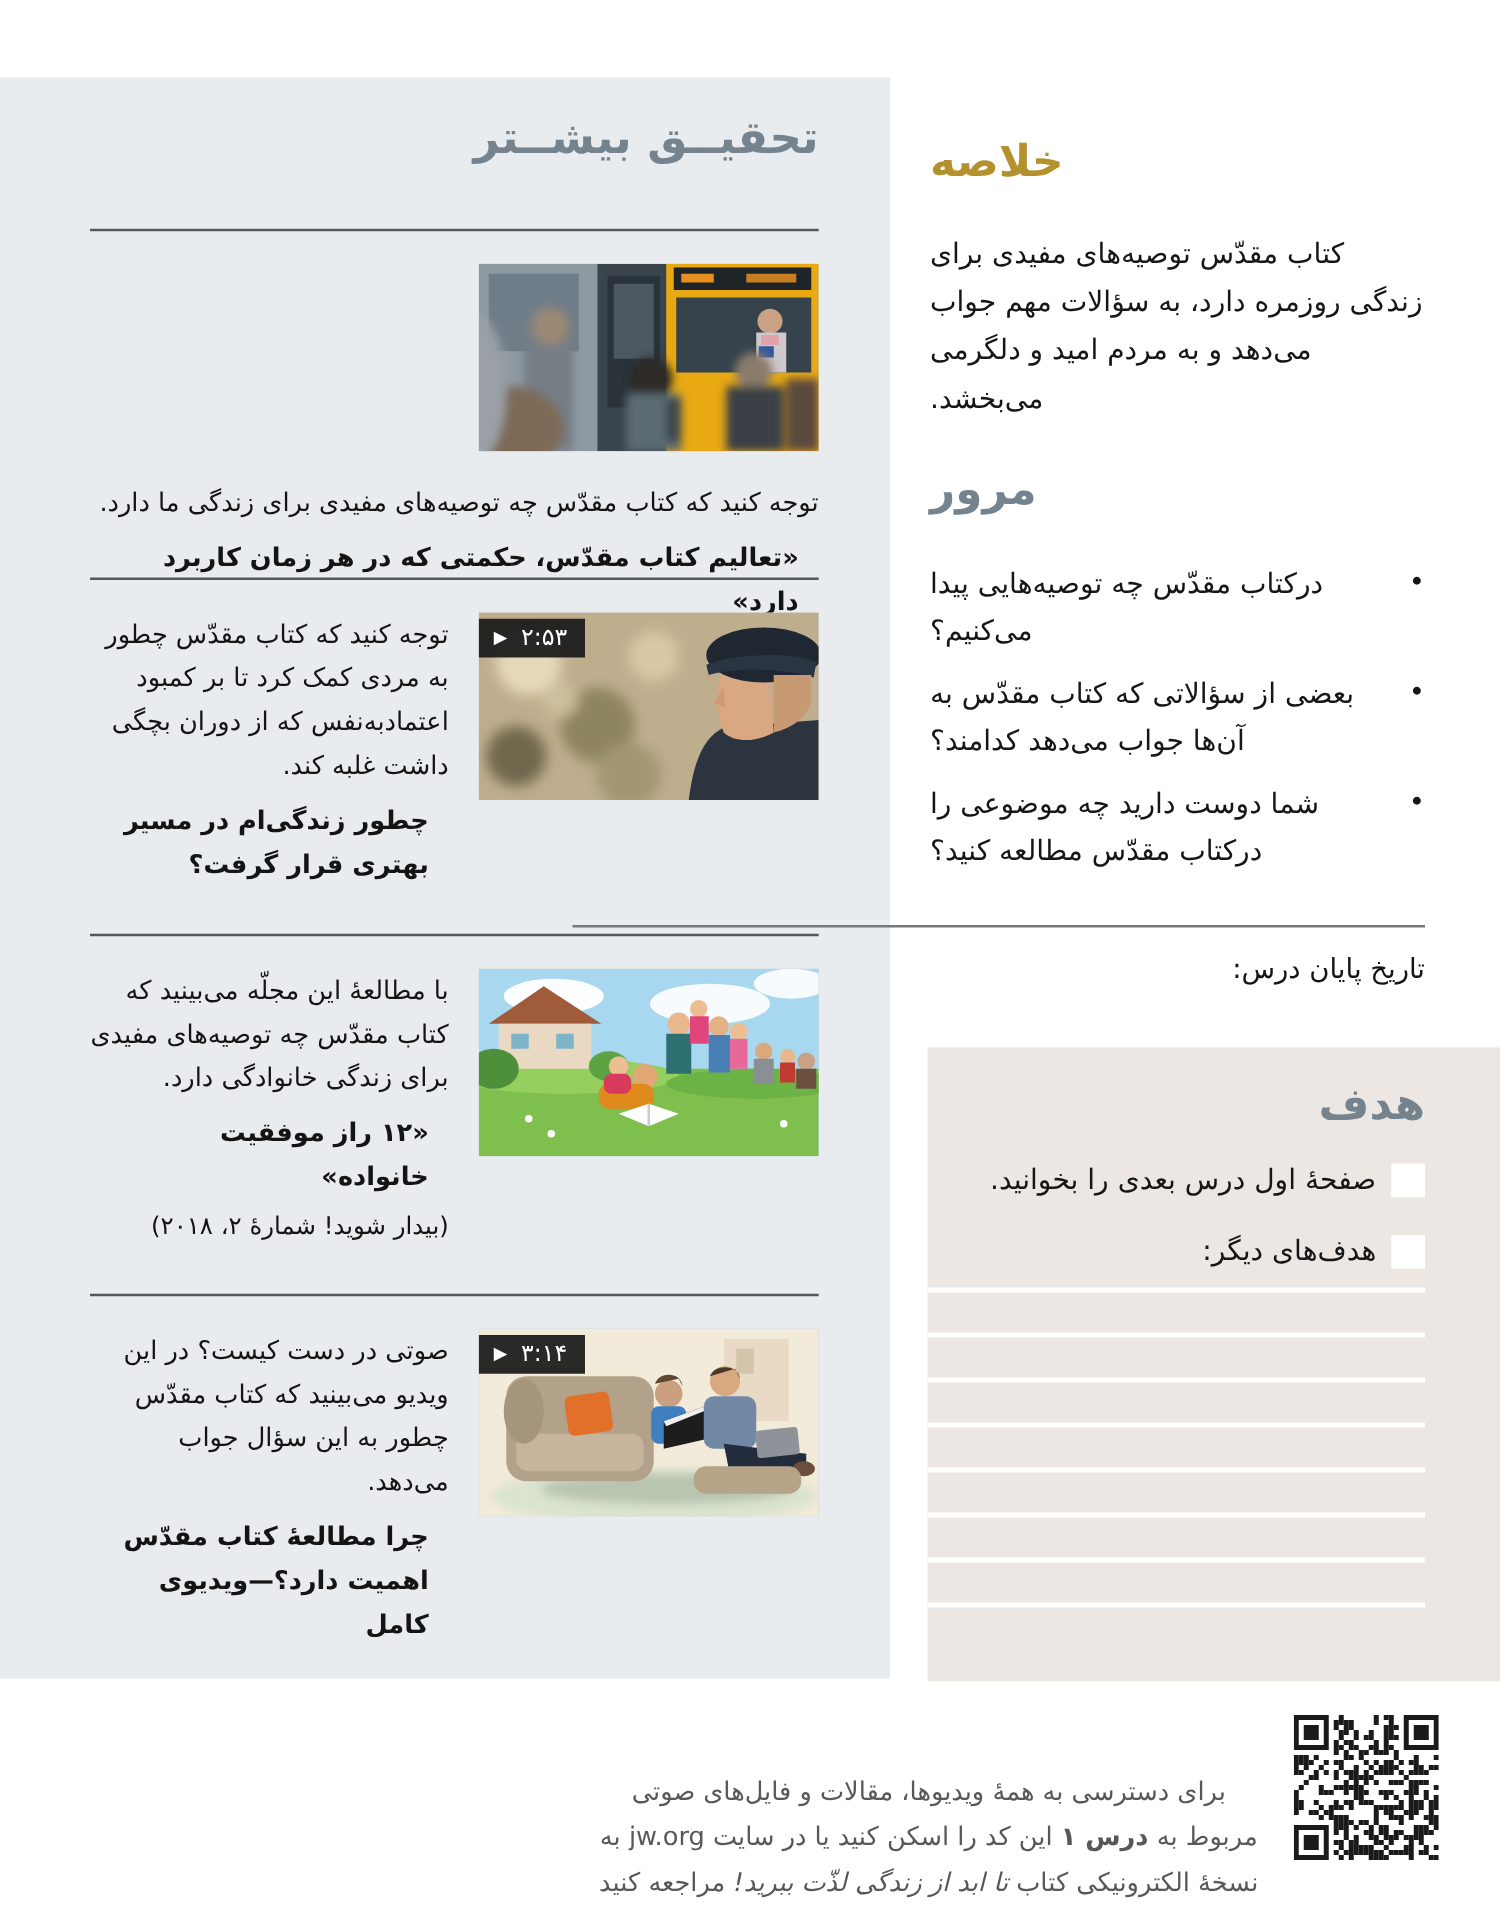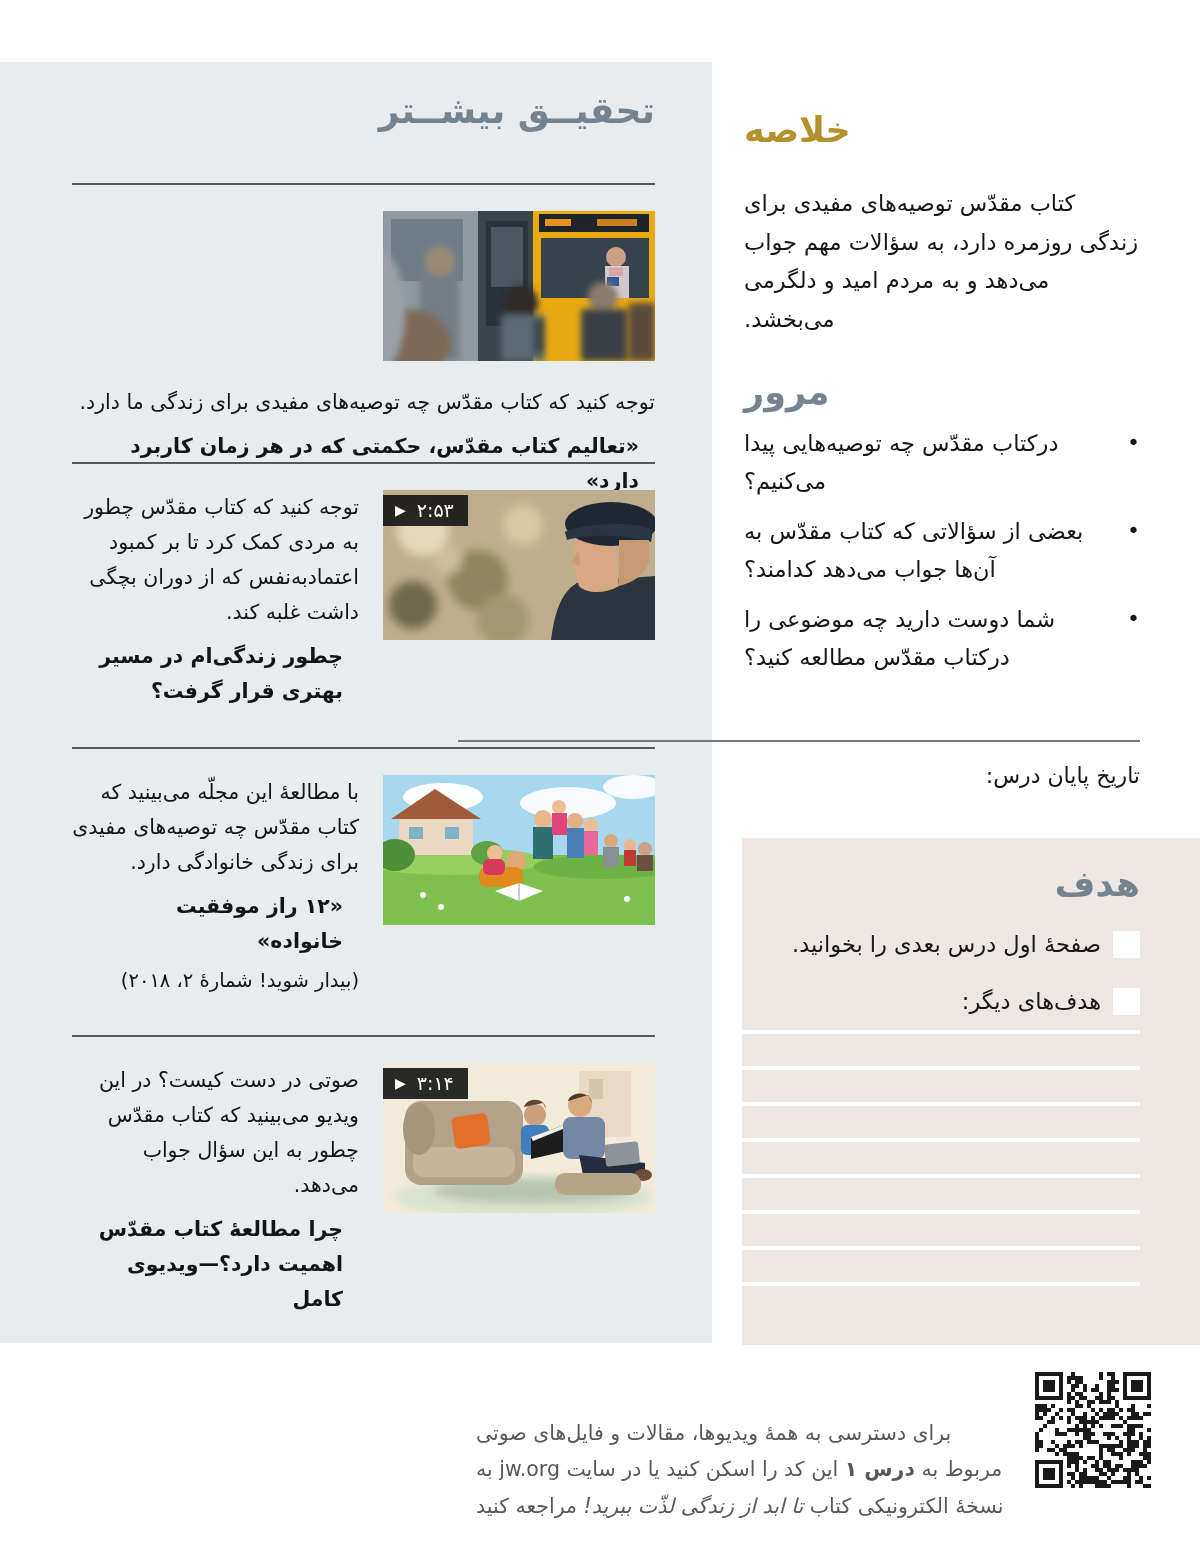--- a/index.html
+++ b/index.html
@@ -27,37 +27,37 @@
     position:absolute;top:5px;left:0;background:rgba(24,24,24,0.92);
     color:#fff;display:flex;direction:ltr;align-items:center;gap:11px;
     padding:4px 14px 5px 12px;font-size:19px;
   }
   .badge .play{font-size:14px;line-height:1;}
   
   .rcol{position:absolute;top:80px;right:60px;width:396px;text-align:left;}
   .h-gold{margin:30px 0 0;font-size:35px;font-weight:bold;color:#b5912e;}
   .h-slate{margin:34px 0 0;font-size:35px;font-weight:bold;color:#74838e;}
   .summary-p{margin:34px 0 0;font-size:22.5px;line-height:38.5px;}
-  .bullets{margin:12px 0 0;padding:0;list-style:none;}
+  .bullets{margin:36px 0 0;padding:0;list-style:none;}
   .bullet{display:flex;gap:13px;font-size:22.5px;line-height:38px;margin:0 0 12px;}
   .bullet::before{content:"•";flex:0 0 auto;font-size:22px;line-height:38px;}
   .rcol-rule{position:absolute;top:740px;left:458px;right:60px;border-top:2px solid #76787b;}
   .date-label{position:absolute;top:763px;right:60px;font-size:22px;color:#141414;}
   
   .goal{position:absolute;left:742px;top:838px;width:458px;height:507px;background:#ece7e2;box-sizing:border-box;}
   .goal-title{margin:26px 60px 0 0;font-size:35px;font-weight:bold;color:#74838e;text-align:right;padding-left:17px;}
   .goal-row{display:flex;gap:12px;align-items:flex-start;margin:24px 60px 0 0;
             font-size:22.5px;line-height:33px;text-align:right;}
   .goal-check{flex:0 0 auto;width:27px;height:27px;background:#ffffff;margin-top:3px;}
   .goal-lines{position:absolute;left:0;right:60px;top:192px;}
   .goal-lines div{height:4px;background:#ffffff;margin-bottom:32px;}
   
   .qr{position:absolute;left:1035px;top:1372px;width:116px;height:116px;}
   .footer-text{
-    position:absolute;top:1394px;right:190px;width:534px;text-align:left;
+    position:absolute;top:1394px;right:190px;width:534px;text-align:center;
     font-size:20.5px;line-height:36.5px;color:#57585a;
   }
   .footer-text b{font-weight:bold;}
   .footer-text i{font-style:italic;}
 </style>
 </head>
 <body>
 
 <div class="panel">
   <div class="panel-title">تحقیــق بیشــتر</div>

